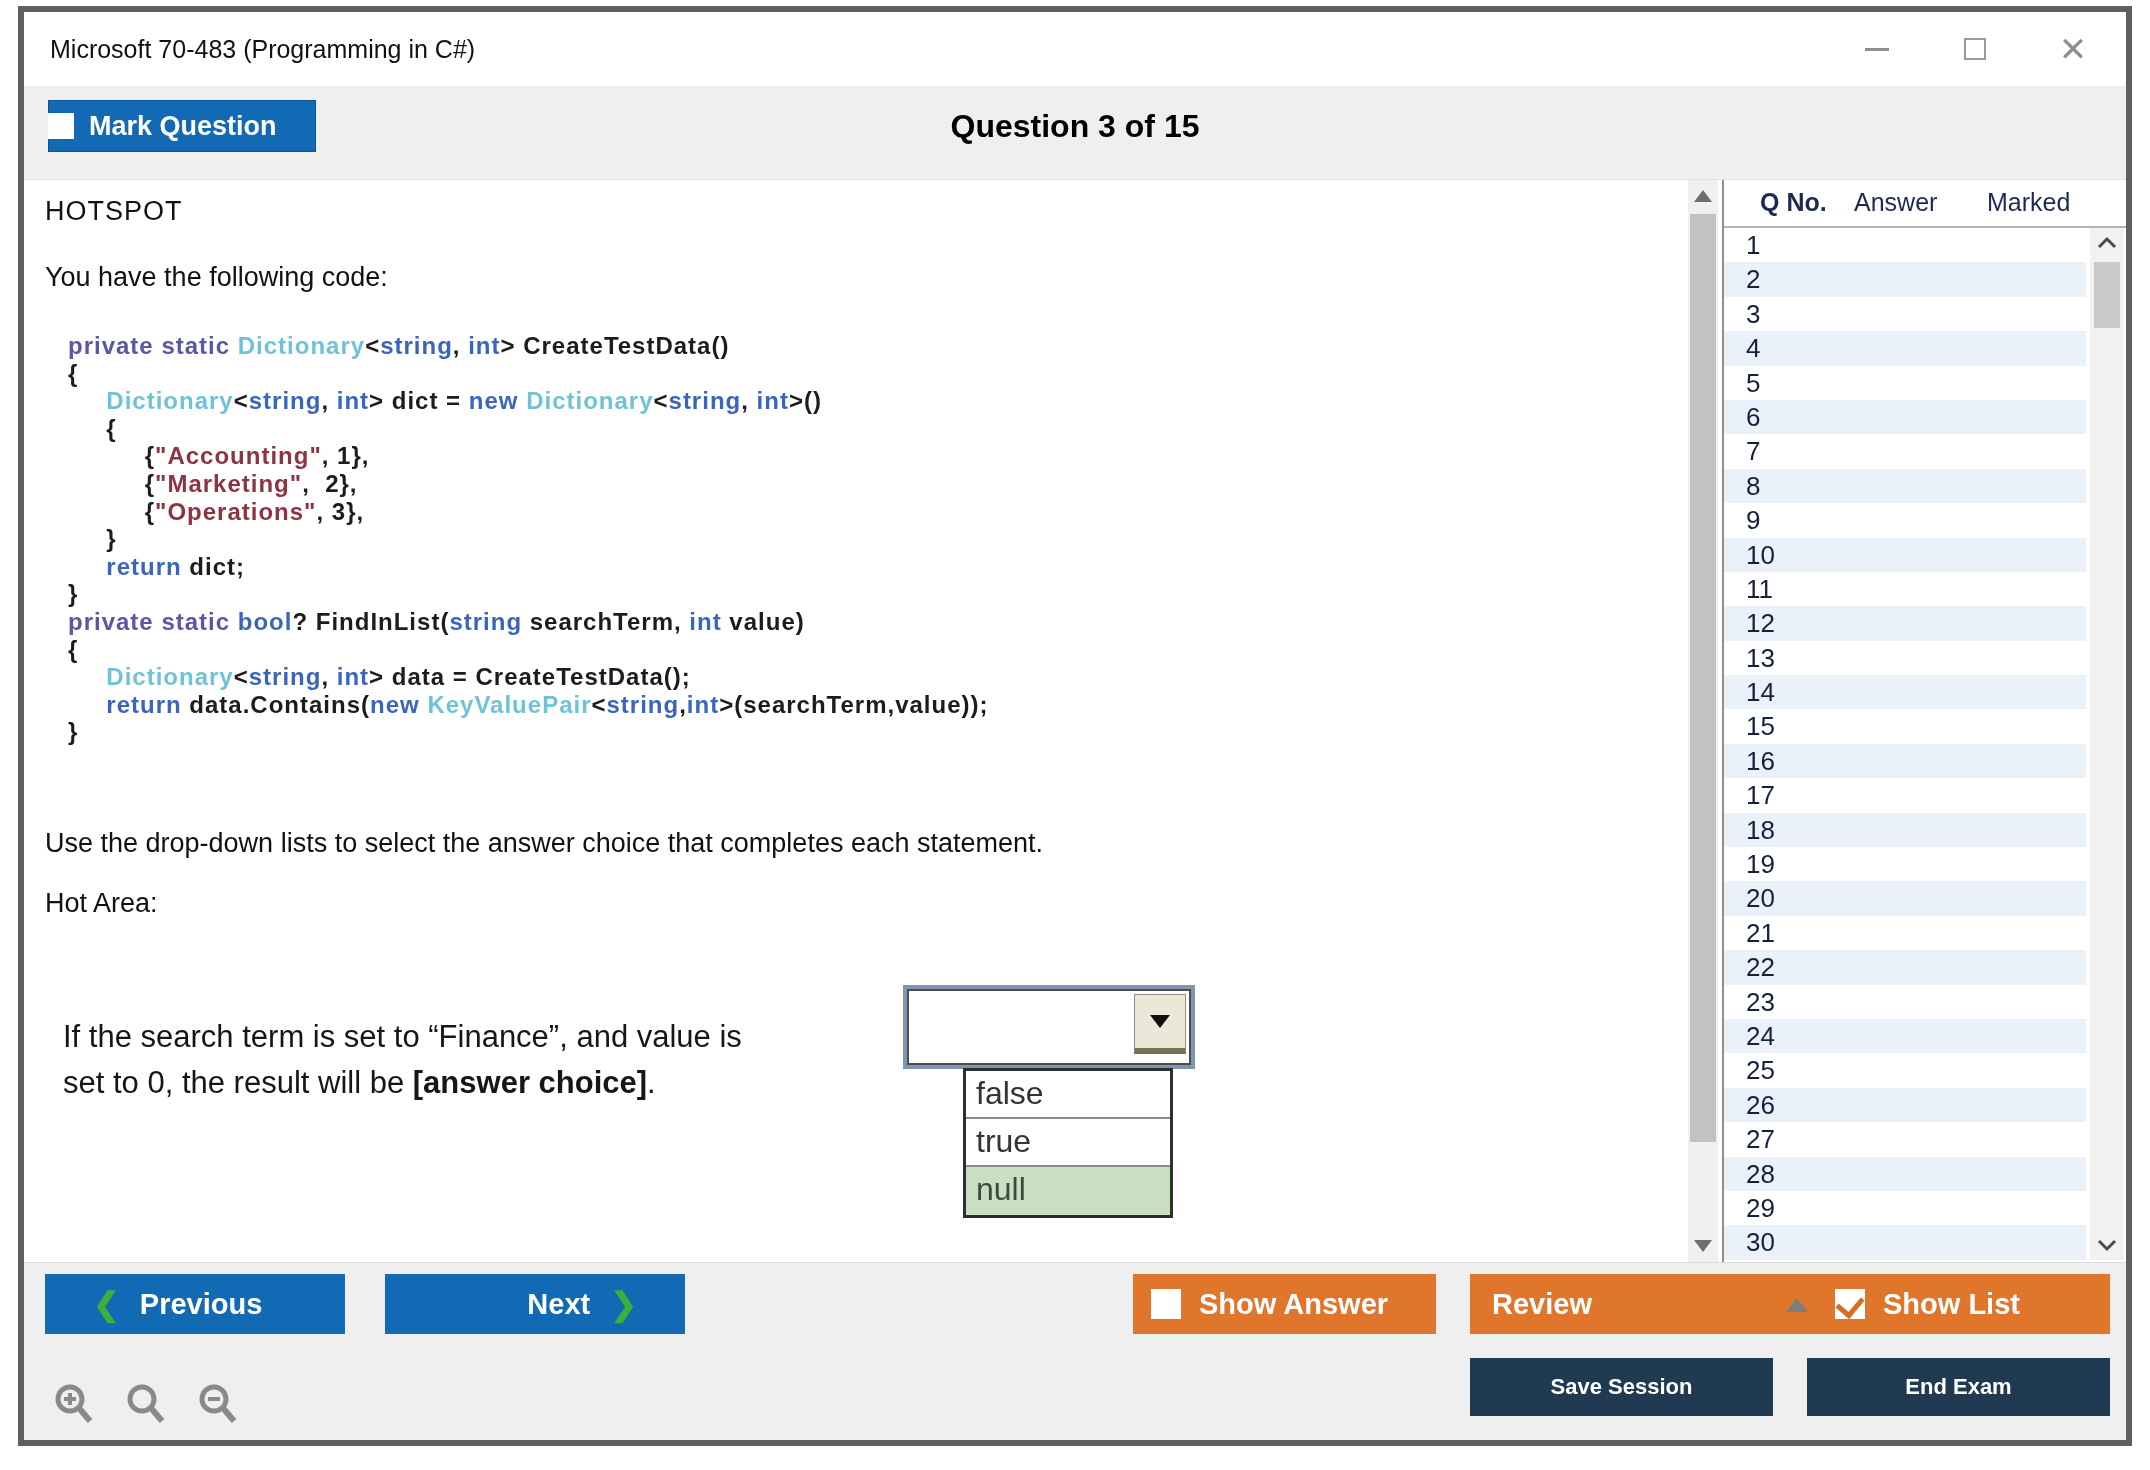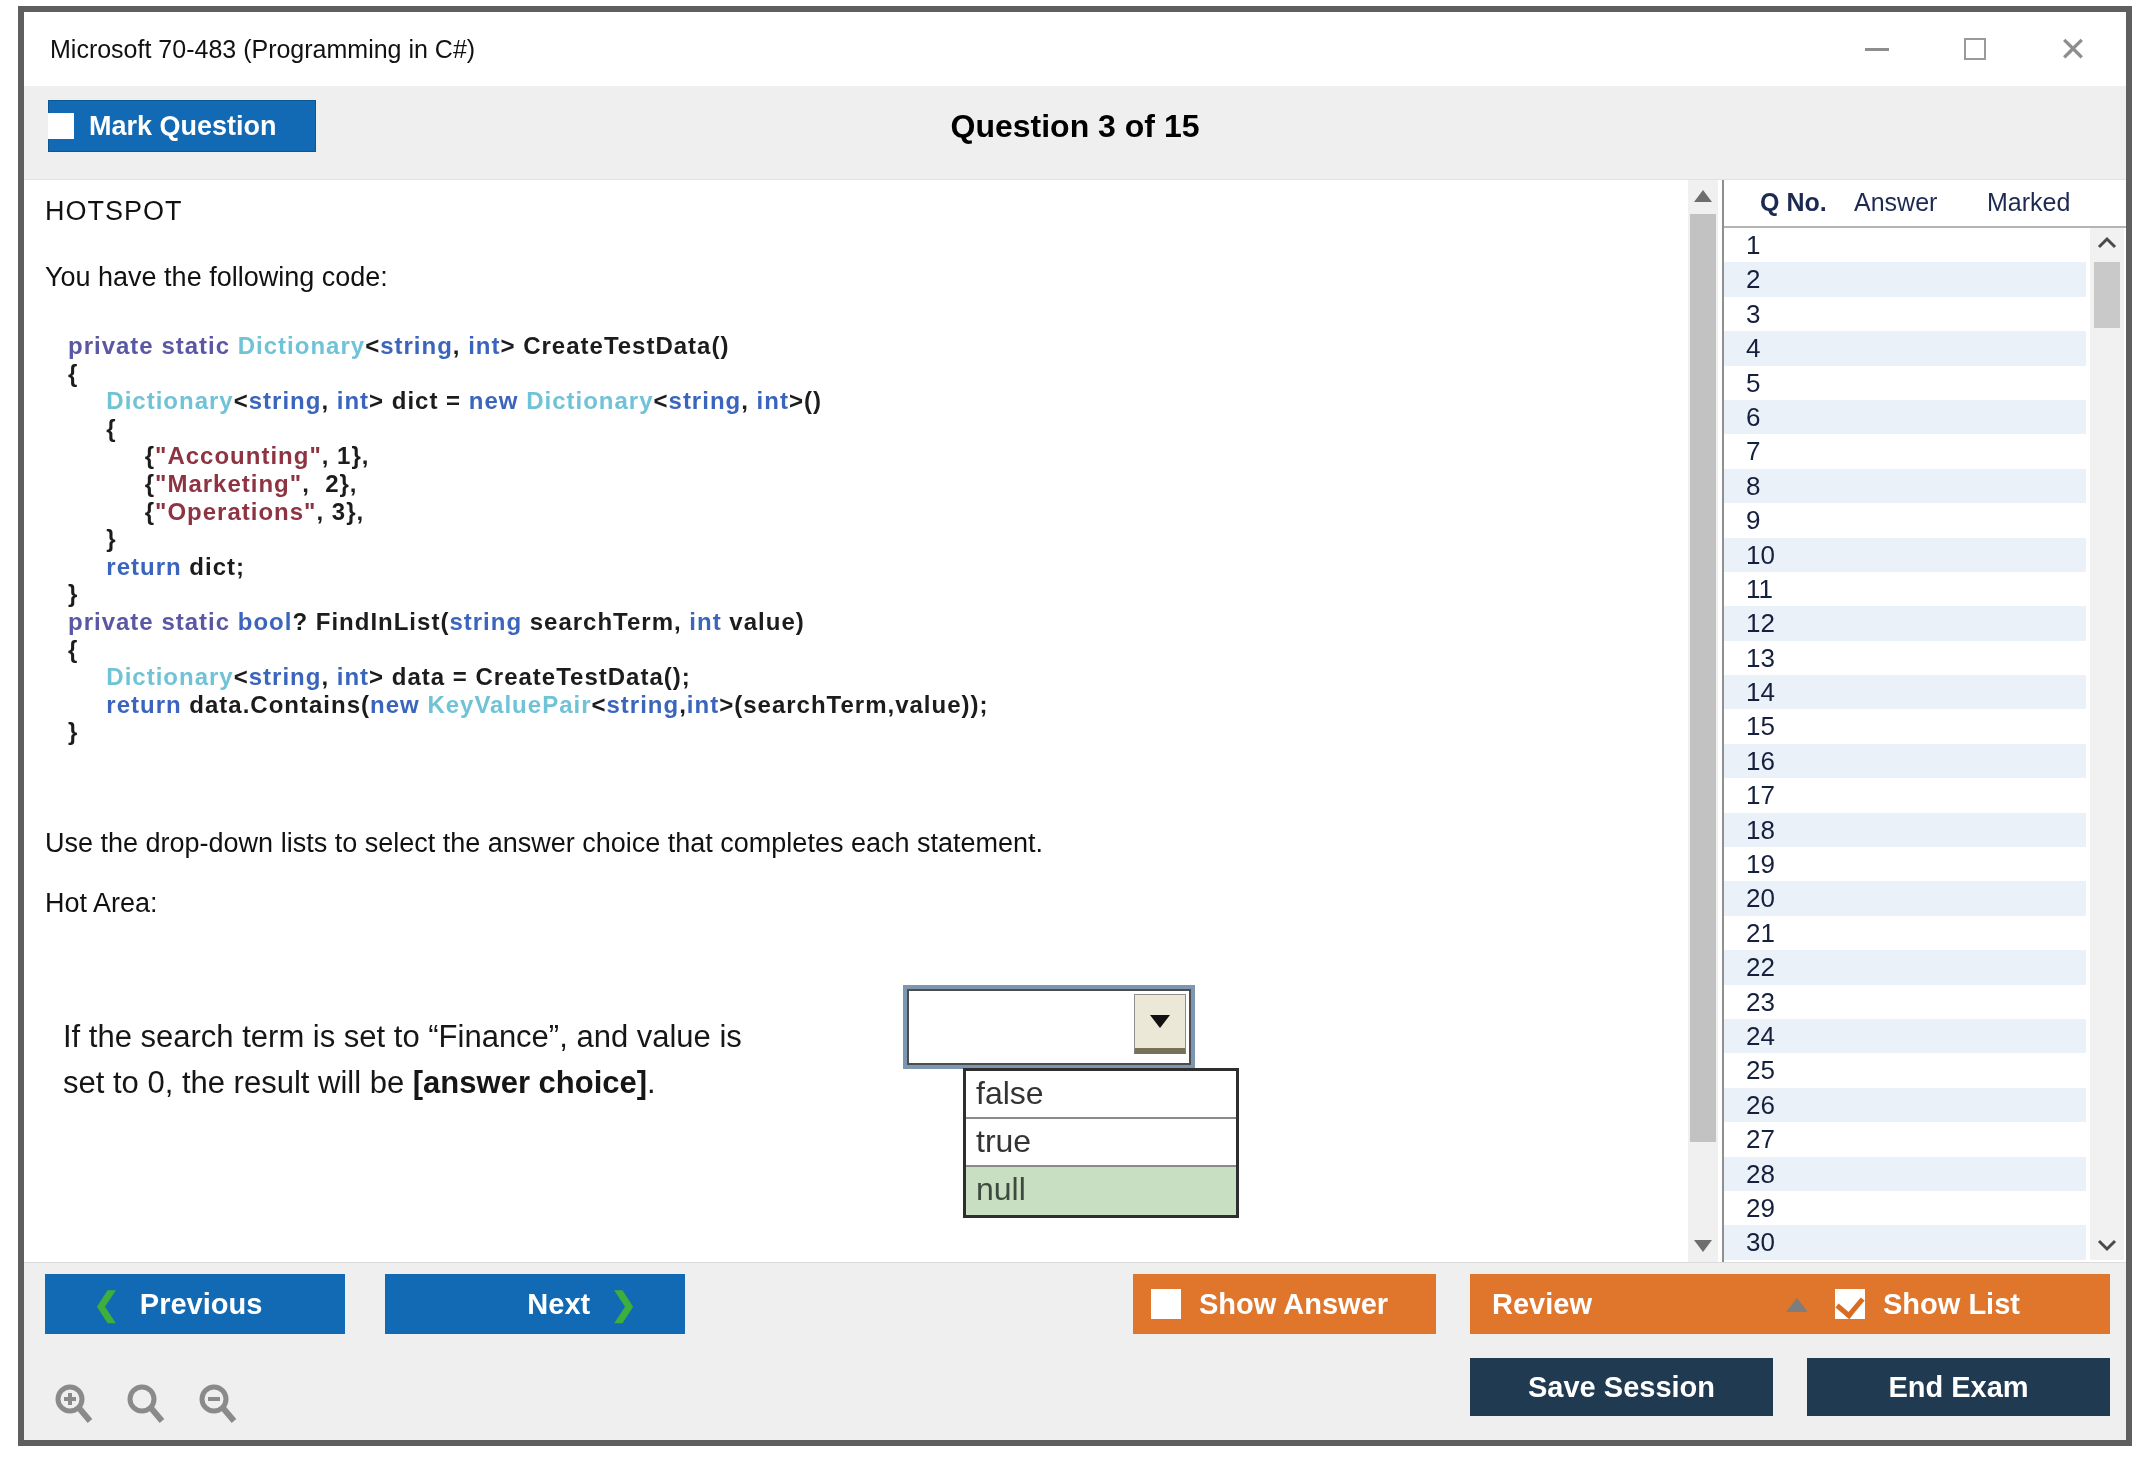--- a/index.html
+++ b/index.html
@@ -53,21 +53,21 @@
   .combo { position:absolute; left:879px; top:973px; width:292px; height:84px;
            border:4px solid #7b97b1; background:#fdfdfd; }
   .combo-inner { position:absolute; left:0; top:0; right:0; bottom:0; border:2px solid #4d4d4d; background:#ffffff; }
   .combo-btn { position:absolute; top:5px; right:5px; bottom:11px; width:52px; background:#ebe8d8;
                border:1px solid #8f8f8f; border-bottom:6px solid #767158;
                display:flex; align-items:center; justify-content:center; }
   .combo-arrow { width:0; height:0; border-left:10px solid transparent; border-right:10px solid transparent;
                  border-top:13px solid #111; }
 
   
-  .dd-list { position:absolute; left:939px; top:1056px; width:276px; border:3px solid #2e2e2e; background:#ffffff; }
+  .dd-list { position:absolute; left:939px; top:1056px; width:210px; border:3px solid #2e2e2e; background:#ffffff; }
   .dd-option { height:48px; line-height:45px; padding-left:10px; font-size:32px; color:#333;
                border-bottom:2px solid #8a8a8a; background:#ffffff; }
   .dd-option:last-child { border-bottom:none; }
   .dd-option.hl { background:#c9dfc1; color:#3d4a3d; }
 
   
   .vscroll-main { position:absolute; left:1664px; top:168px; width:30px; height:1082px; background:#f0f0f0; }
   .sb-arrow-up { position:absolute; left:6px; top:10px; width:0; height:0;
                  border-left:9px solid transparent; border-right:9px solid transparent; border-bottom:12px solid #6e6e6e; }
   .sb-arrow-down { position:absolute; left:6px; bottom:10px; width:0; height:0;
@@ -93,21 +93,21 @@
   .chev.up { top:8px; }
   .chev.down { bottom:8px; }
   .sb-thumb-side { position:absolute; left:4px; top:34px; width:26px; height:66px; background:#c9c9c9; }
 
   
   .footer { position:absolute; left:0; top:1250px; width:2102px; height:178px; background:#f0efef; border-top:1px solid #dcdcdc; }
   .btn { position:absolute; height:60px; display:flex; align-items:center; color:#ffffff; font-weight:700;
          font-size:29px; cursor:pointer; }
   .btn-blue { background:#1269b4; }
   .btn-orange { background:#e0762c; }
-  .btn-navy { position:absolute; height:58px; background:#203a51; color:#fff; font-weight:700; font-size:29px;
+  .btn-navy { position:absolute; height:58px; background:#203a51; color:#fff; font-weight:700; font-size:22px;
               display:flex; align-items:center; justify-content:center; cursor:pointer; }
   .chevron { color:#3eae3c; font-size:32px; font-weight:700; }
   .btn-prev { left:21px; top:11px; width:300px; padding-left:48px; gap:20px; }
   .btn-next { left:361px; top:11px; width:300px; justify-content:flex-end; padding-right:48px; gap:20px; }
   .btn-show-answer { left:1109px; top:11px; width:303px; padding-left:18px; gap:18px; }
   .btn-review { left:1446px; top:11px; width:364px; padding-left:22px; }
   .btn-show-list { left:1783px; top:11px; width:303px; padding-left:28px; gap:18px; }
   .btn-save { left:1446px; top:95px; width:303px; }
   .btn-end { left:1783px; top:95px; width:303px; }
   .cb-white { width:30px; height:30px; background:#ffffff; position:relative; flex:none; }

